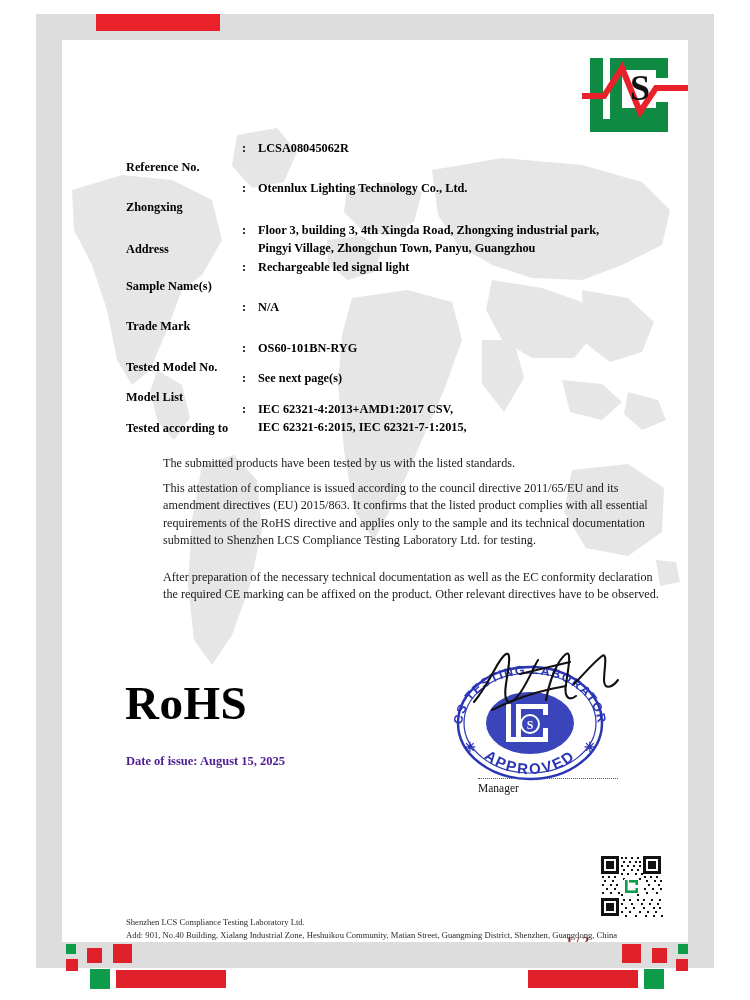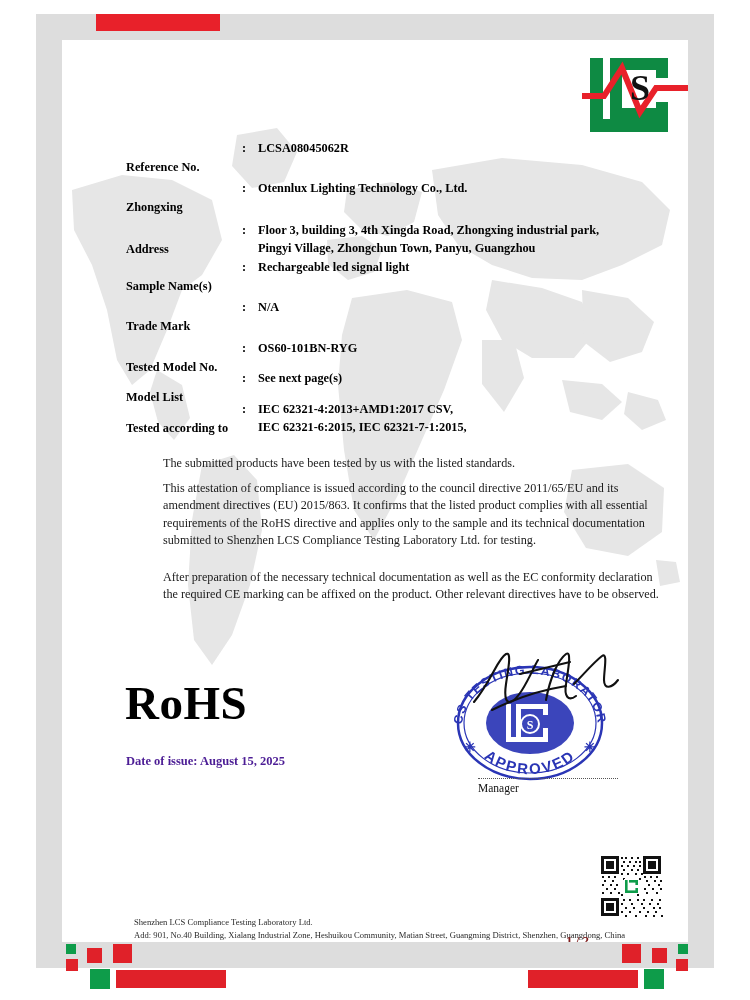--- a/index.html
+++ b/index.html
@@ -166,21 +166,20 @@
   }
 
   
   #footer {
     position: absolute;
     left: 64px; top: 876px;
     width: 500px;
     font-size: 8.6px;
     line-height: 1.55;
     color: #2a2a2a;
-    margin-left: 8px;
   }
   #pagenum {
     position: absolute;
     left: 504px; top: 893px;
     font-size: 13px;
     font-weight: bold;
     color: #7f1d1d;
   }
 
   

